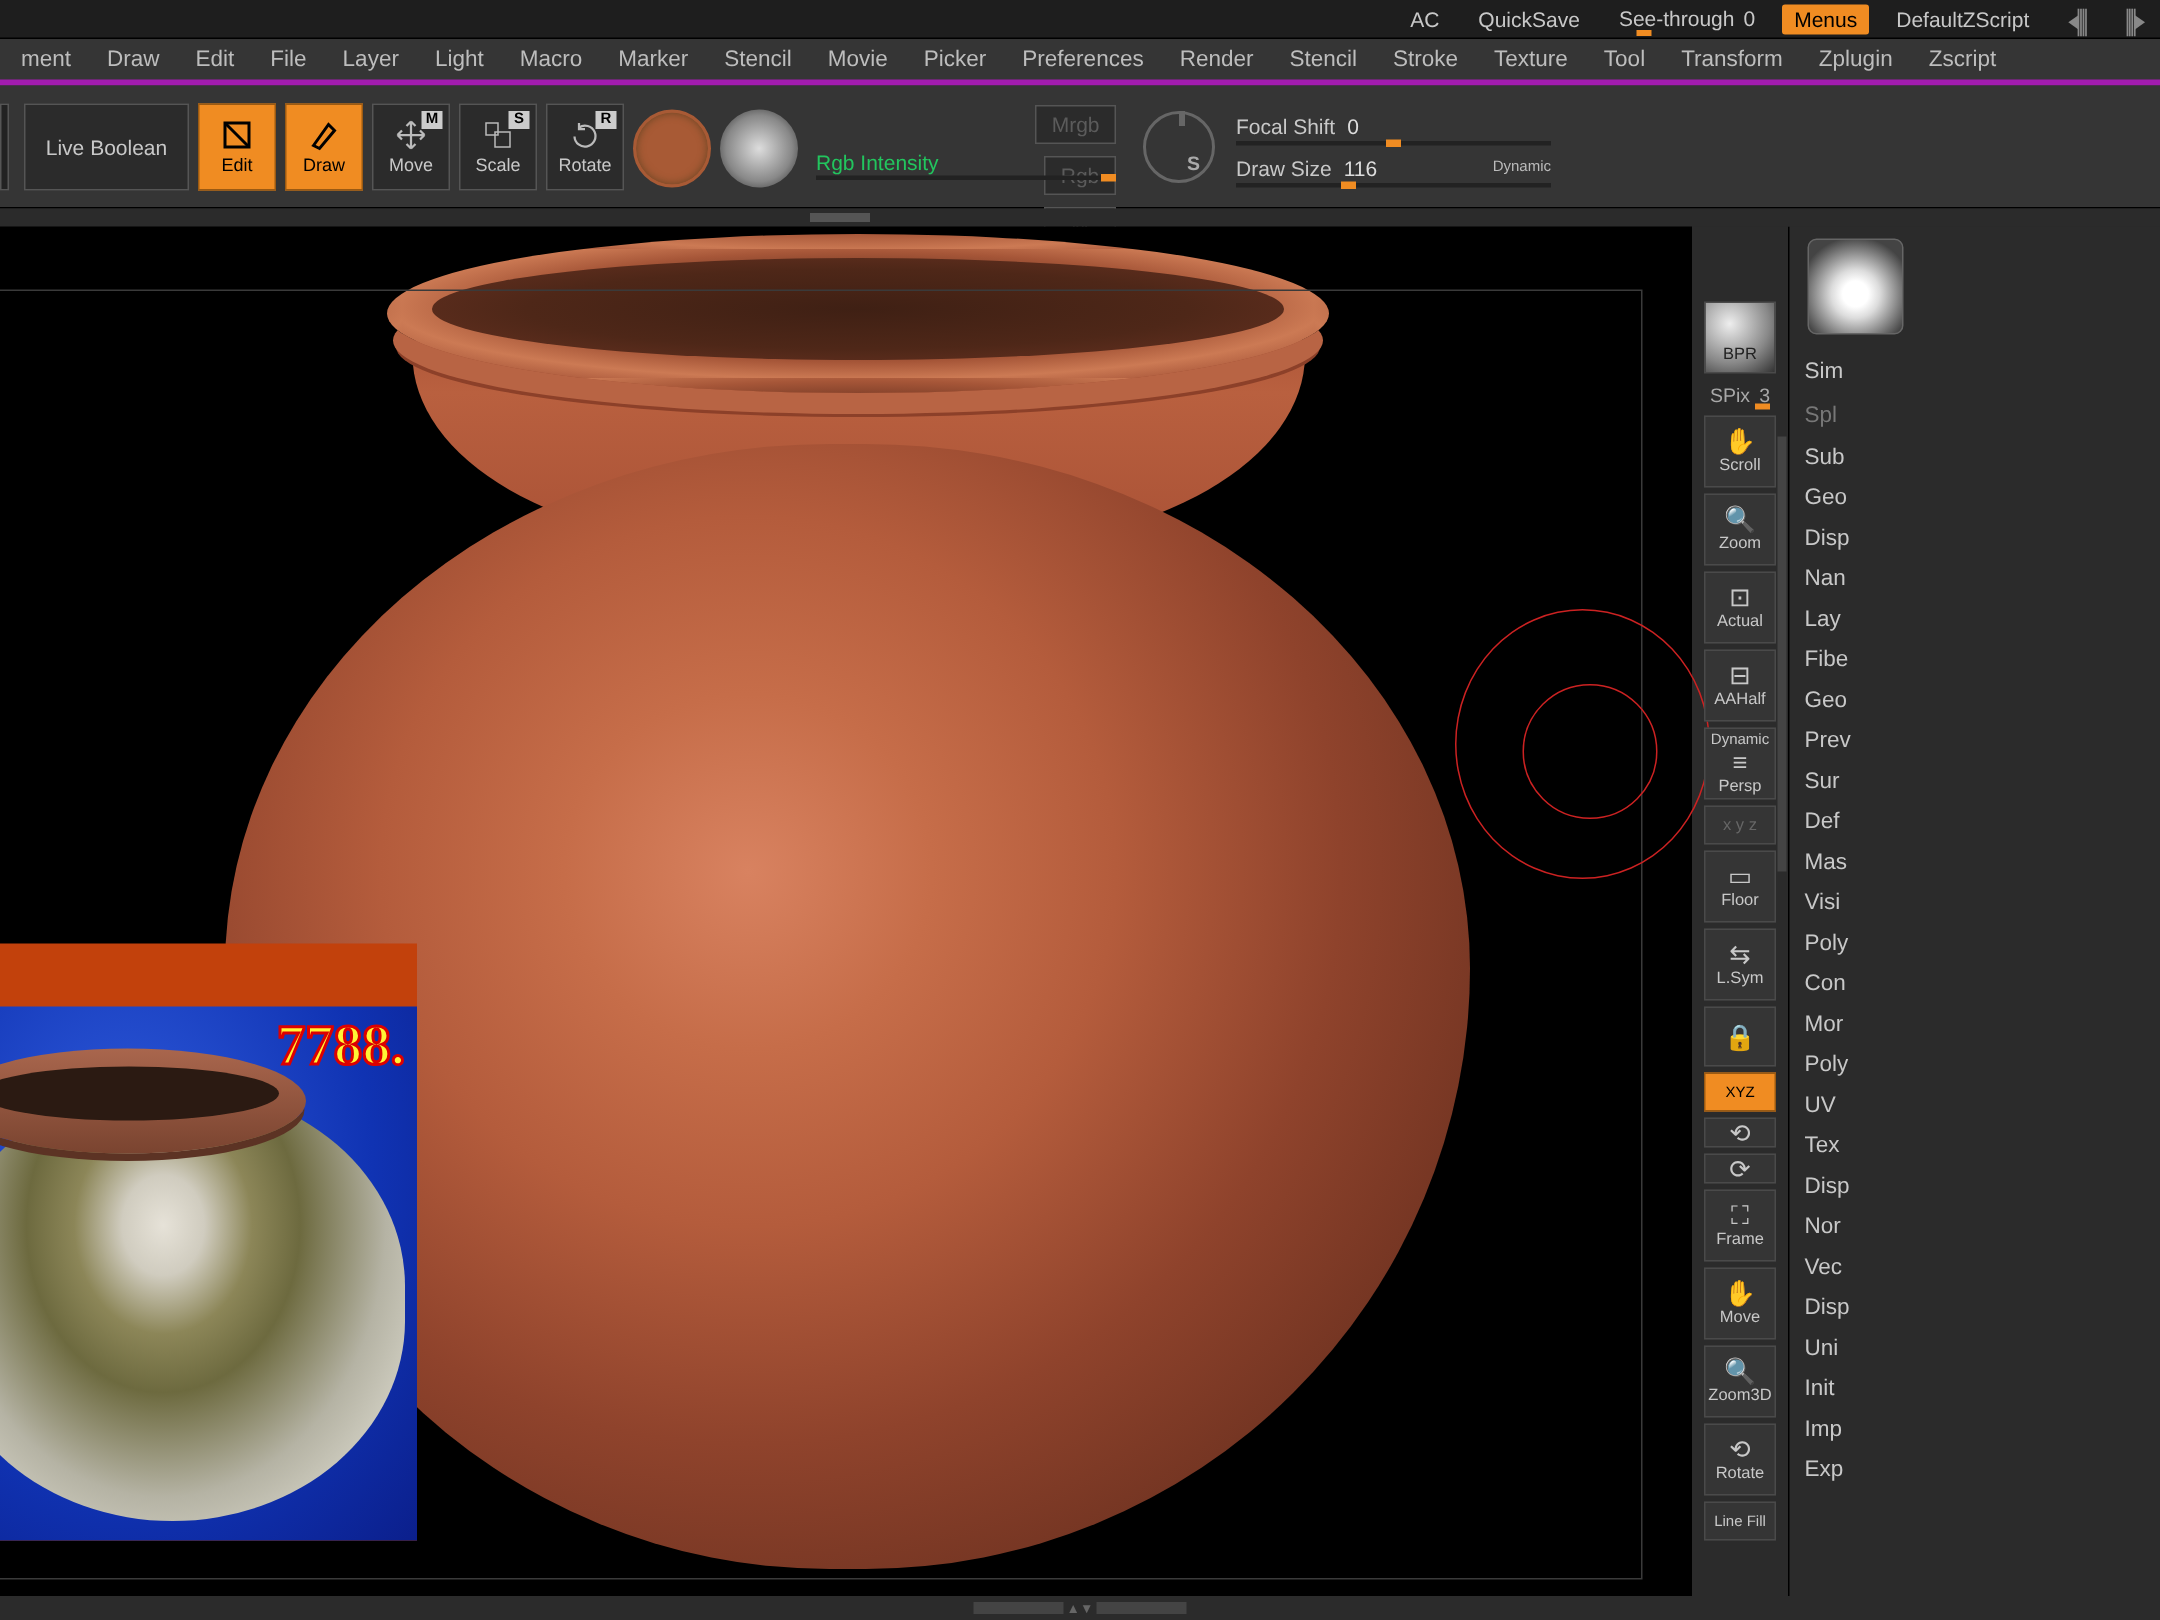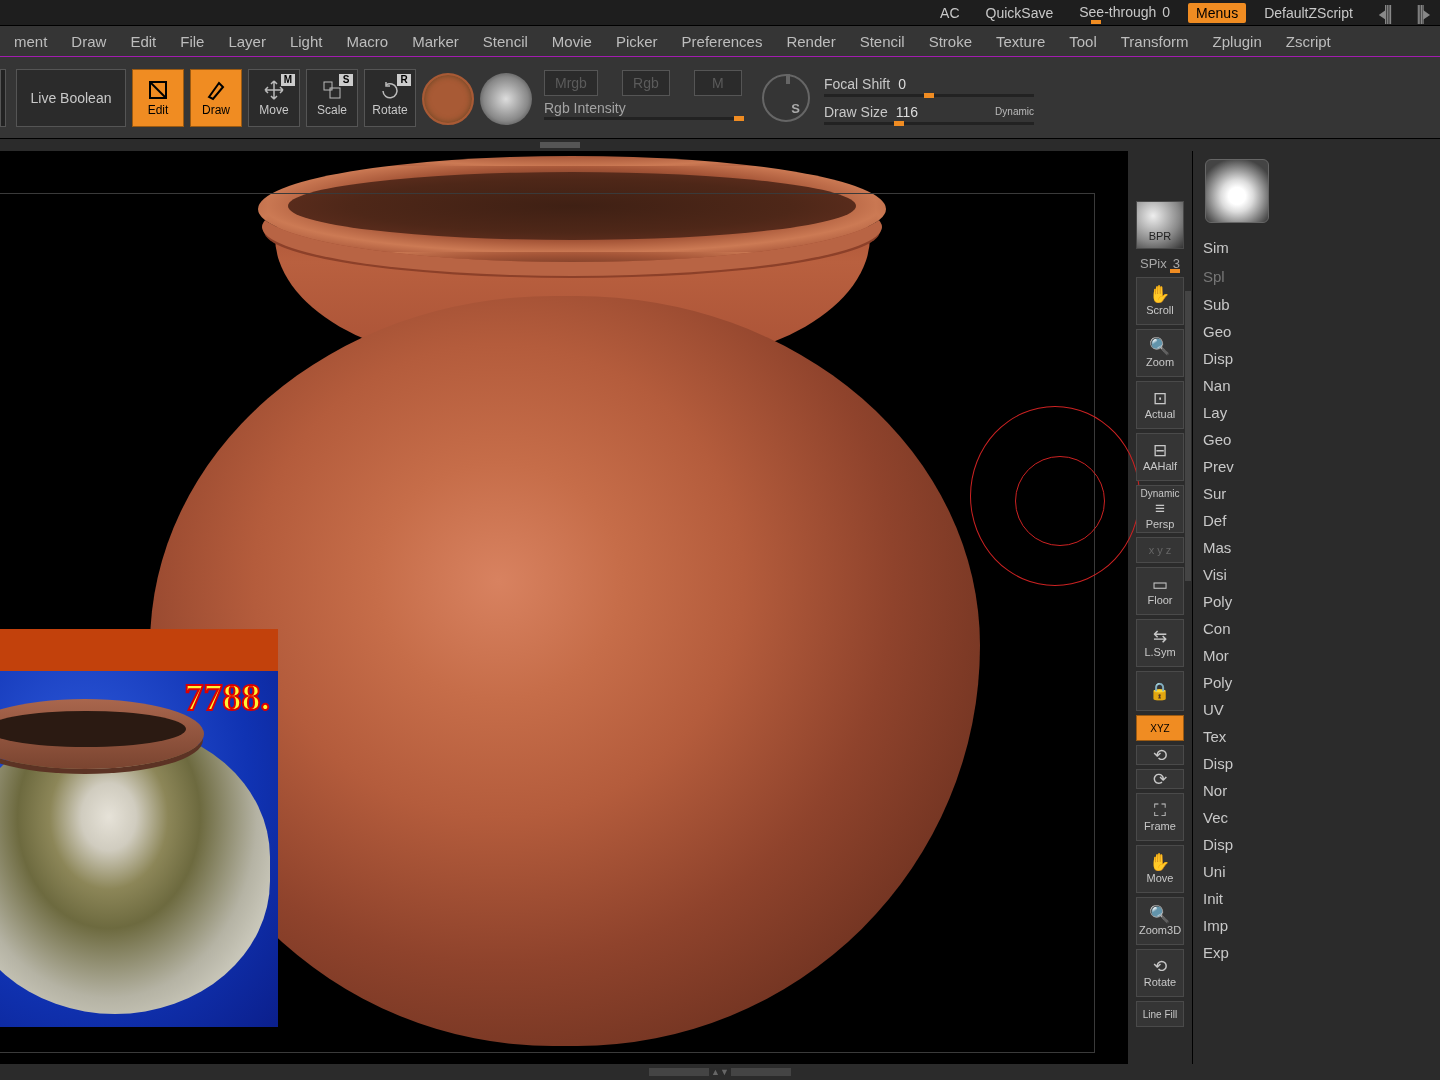--- a/index.html
+++ b/index.html
@@ -7,45 +7,45 @@
 
 
 #topbar { height:26px; background:#1e1e1e; display:flex; align-items:center; justify-content:flex-end; padding:0 4px; gap:10px; border-bottom:1px solid #000; }
 #topbar .item { padding:2px 8px; color:#c8c8c8; font-size:14px; }
 #topbar .menus { background:#f08c22; color:#000; padding:2px 8px; border-radius:2px; }
 #topbar .see-through { display:flex; align-items:center; gap:6px; position:relative; padding-bottom:4px;}
 #topbar .see-through .thumb { position:absolute; bottom:0; left:20px; width:10px; height:4px; background:#f08c22; }
 #topbar .arrows span { display:inline-block; transform:scaleY(1.4); color:#888; letter-spacing:-2px;}
 
 
-#menubar { height:31px; background:#353535; display:flex; align-items:center; padding:0 2px; gap:0; border-bottom:1px solid #a21caf;}
+#menubar { height:31px; background:#353535; display:flex; align-items:center; padding:0 2px; gap:0; border-bottom:4px solid #a21caf;}
 #menubar .m { padding:6px 12px; color:#bdbdbd; font-size:15px; cursor:pointer;}
 
 
 #toolrow { height:82px; background:#353535; display:flex; align-items:center; padding:6px 0 6px 0; gap:6px; border-bottom:1px solid #000;}
 .live-boolean { width:110px; height:58px; background:#2b2b2b; border:1px solid #555; display:flex; align-items:center; justify-content:center; color:#c8c8c8; font-size:14px; margin-left:4px;}
 .prebox { width:6px; height:58px; background:#222; border:1px solid #555;}
 
 .tool-btn { width:52px; height:58px; background:#2b2b2b; border:1px solid #555; display:flex; flex-direction:column; align-items:center; justify-content:center; gap:2px; color:#c8c8c8; font-size:12px; cursor:pointer; position:relative;}
 .tool-btn.orange { background:#f08c22; color:#000; border-color:#9b5a12;}
 .tool-btn .ico-box { width:22px; height:22px; display:flex; align-items:center; justify-content:center; font-size:13px; }
 .tool-btn .corner { position:absolute; top:4px; right:4px; width:14px; height:12px; background:#ddd; color:#000; font-size:10px; font-weight:bold; display:flex; align-items:center; justify-content:center;}
 .tool-btn.dark .corner { background:#ccc; }
 
 .round-btn { width:52px; height:52px; border-radius:50%; display:flex; align-items:center; justify-content:center; margin-top:3px;}
 .round-brush { background:#a85a35; border:2px solid #a85a35; box-shadow:0 0 6px #642 inset;}
 .round-stroke { background:radial-gradient(circle,#ddd 0%,#888 60%,#222 100%);}
 
 .slider-block { display:flex; flex-direction:column; gap:4px; padding:4px 6px; }
-.slider-block .row { display:flex; align-items:flex-start; gap:24px; height:26px;}
+.slider-block .row { display:flex; align-items:flex-end; gap:8px; height:26px;flex-direction:column;}
 .btn-mini { padding:4px 10px; background:#2b2b2b; border:1px solid #555; color:#999; font-size:14px; min-width:48px; text-align:center;}
 .btn-mini.dim { color:#5b5b5b; }
 .btn-mini.orange { background:#f08c22; color:#000; border-color:#9b5a12;}
 .slider-track { position:relative; width:160px; height:20px; }
-.slider-track .label { position:absolute; left:0; top:0; color:#a3a3a3; font-size:14px;}
+.slider-track .label { position:absolute; left:0; top:0; color:#22c55e; font-size:14px;}
 .slider-track .val { position:absolute; left:110px; top:0; color:#ddd; font-size:14px;}
 .slider-track .bar { position:absolute; bottom:0; left:0; width:100%; height:3px; background:#222;}
 .slider-track .thumb { position:absolute; bottom:-1px; width:10px; height:5px; background:#f08c22;}
 
 .size-dial { width:48px; height:48px; border-radius:50%; border:2px solid #666; margin:4px 6px; position:relative;}
 .size-dial .s { position:absolute; right:8px; bottom:4px; font-size:13px; color:#aaa; font-weight:bold;}
 .size-dial .tick { position:absolute; width:4px; height:10px; background:#666; left:22px; top:-2px;}
 
 .fd-block { display:flex; flex-direction:column; gap:2px; padding:2px;}
 .fd-row { display:flex; align-items:center; gap:8px; height:26px; width:210px; position:relative;}
@@ -361,20 +361,21 @@
     <div class="thumb"></div>
     <div class="head">Sim</div>
     <div class="head dim">Spl</div>
     <div class="list" id="farlist">
       <div class="scrollbar"></div>
     <div class="li">Sub</div>
         <div class="li">Geo</div>
         <div class="li">Disp</div>
         <div class="li">Nan</div>
         <div class="li">Lay</div>
+        <div class="li">Fibe</div>
         <div class="li">Geo</div>
         <div class="li">Prev</div>
         <div class="li">Sur</div>
         <div class="li">Def</div>
         <div class="li">Mas</div>
         <div class="li">Visi</div>
         <div class="li">Poly</div>
         <div class="li">Con</div>
         <div class="li">Mor</div>
         <div class="li">Poly</div>

